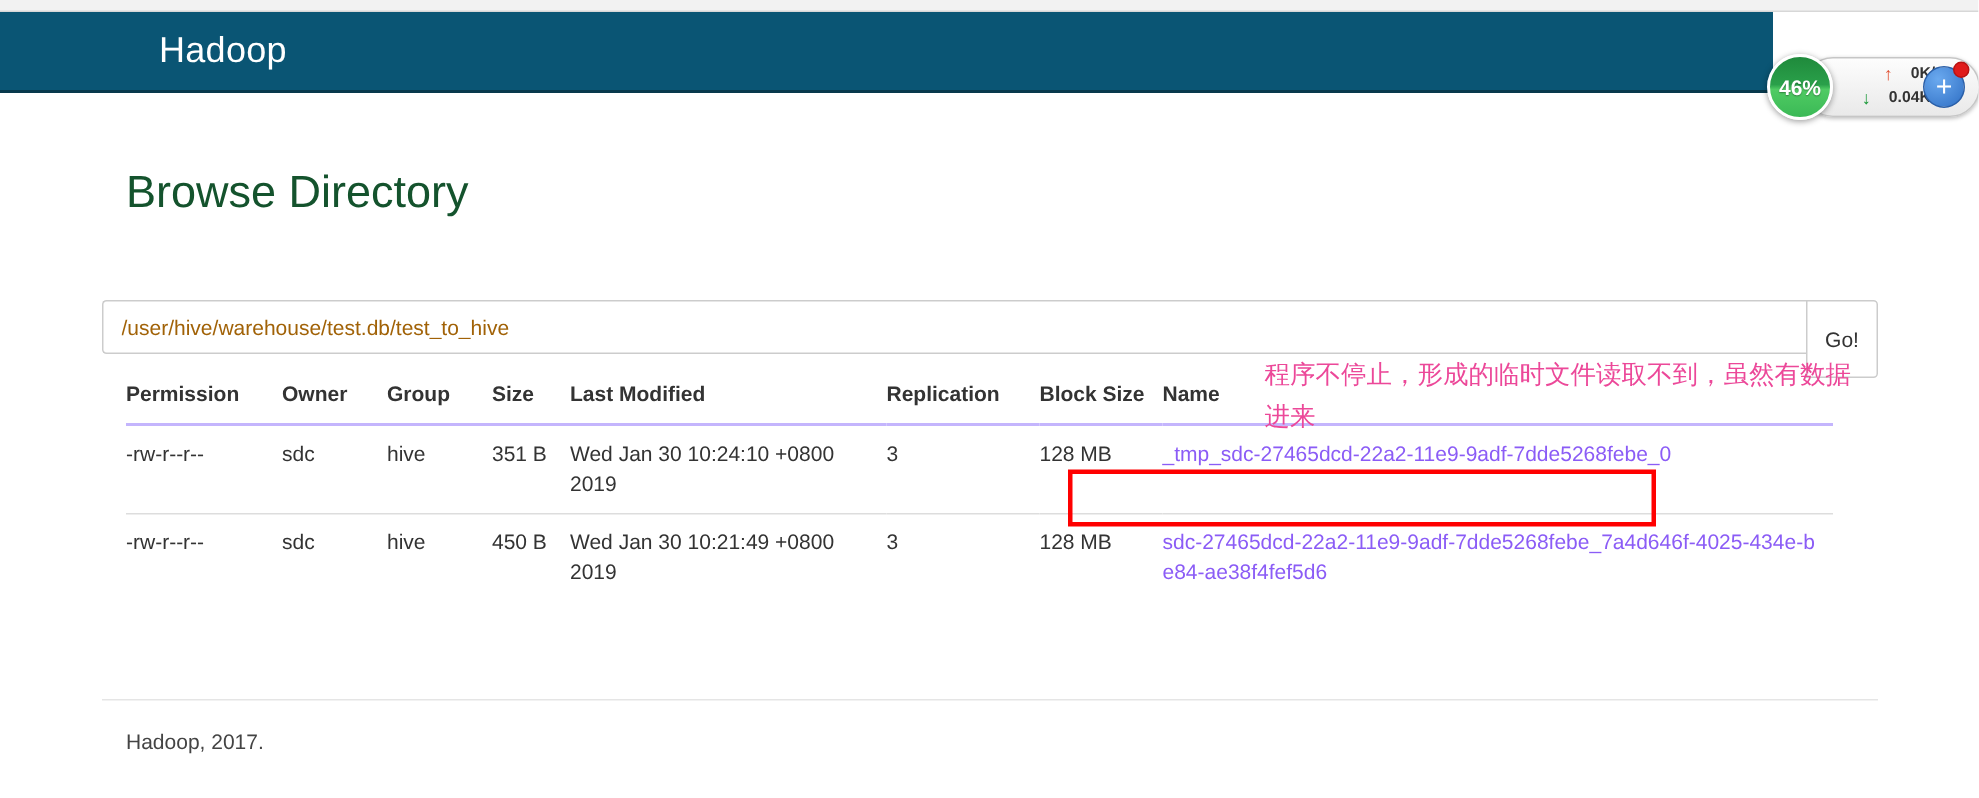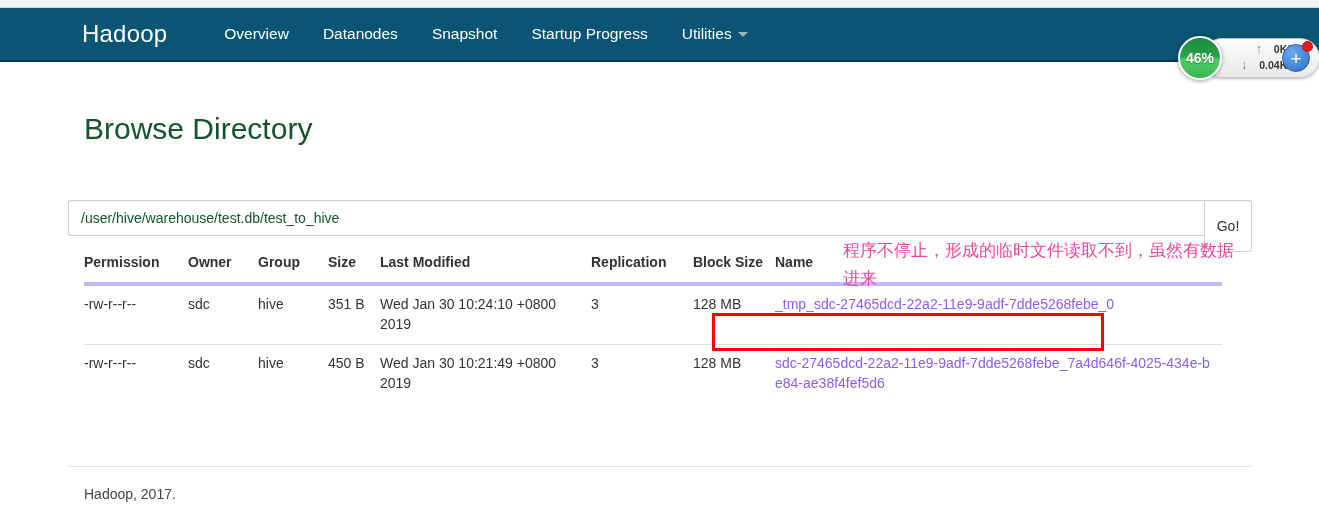--- a/index.html
+++ b/index.html
@@ -23,26 +23,27 @@
     width: 1319px; height: 8px;
     background: #f2f2f2;
     border-bottom: 1px solid #d7d7d7;
     box-sizing: border-box;
   }
 
   
   #navbar {
     position: absolute;
     left: 0; top: 8px;
-    width: 1319px; height: 54px;
+    width: 1182px; height: 54px;
     background: #0a5574;
     border-bottom: 2px solid #08394d;
     box-sizing: border-box;
     display: flex;
     align-items: center;
+    padding-left: 24px;
   }
   #brand {
     color: #ffffff;
     font-size: 24px;
     margin-left: 82px;
     letter-spacing: 0.2px;
     white-space: nowrap;
   }
   #nav-items {
     display: flex;
@@ -182,21 +183,21 @@
     display: flex;
   }
   #path-input {
     flex: 1;
     height: 36px;
     border: 1px solid #cccccc;
     border-right: none;
     border-radius: 3px 0 0 3px;
     padding: 0 12px;
     font-size: 14px;
-    color: #14532d;
+    color: #a16207;
     font-family: "Liberation Sans", sans-serif;
     box-sizing: border-box;
     background: #ffffff;
     outline: none;
   }
   #go-button {
     width: 48px;
     height: 52px;
     border: 1px solid #cccccc;
     border-radius: 0 3px 3px 0;
@@ -215,21 +216,21 @@
     width: 1138px;
     border-collapse: collapse;
     font-size: 14px;
     color: #333333;
   }
   #file-table th {
     text-align: left;
     vertical-align: bottom;
     font-weight: bold;
     padding: 0 8px 9px 0;
-    border-bottom: 4px solid #c4b5fd;
+    border-bottom: 2px solid #c4b5fd;
     line-height: 1.42;
     color: #333333;
   }
   #file-table td {
     vertical-align: top;
     padding: 9px 8px 9px 0;
     border-top: 1px solid #dddddd;
     line-height: 1.42;
   }
   #file-table tbody tr:first-child td {
@@ -289,38 +290,20 @@
     color: #444444;
   }
 </style>
 </head>
 <body>
 
 <div id="top-strip"></div>
 
 <div id="navbar">
   <div id="brand">Hadoop</div>
-  <div id="nav-items">
-    <div class="nav-item">
-      <span>Overview</span>
-    </div>
-    <div class="nav-item">
-      <span>Datanodes</span>
-    </div>
-    <div class="nav-item">
-      <span>Snapshot</span>
-    </div>
-    <div class="nav-item">
-      <span>Startup Progress</span>
-    </div>
-    <div class="nav-item">
-      <span>Utilities</span>
-      <span class="caret"></span>
-    </div>
-  </div>
 </div>
 
 <div id="speed-widget">
   <div id="speed-pill"></div>
   <div id="speed-rows">
     <div class="speed-row">
       <span class="arrow-up">↑</span>
       <span class="speed-val">0K/s</span>
     </div>
     <div class="speed-row">

